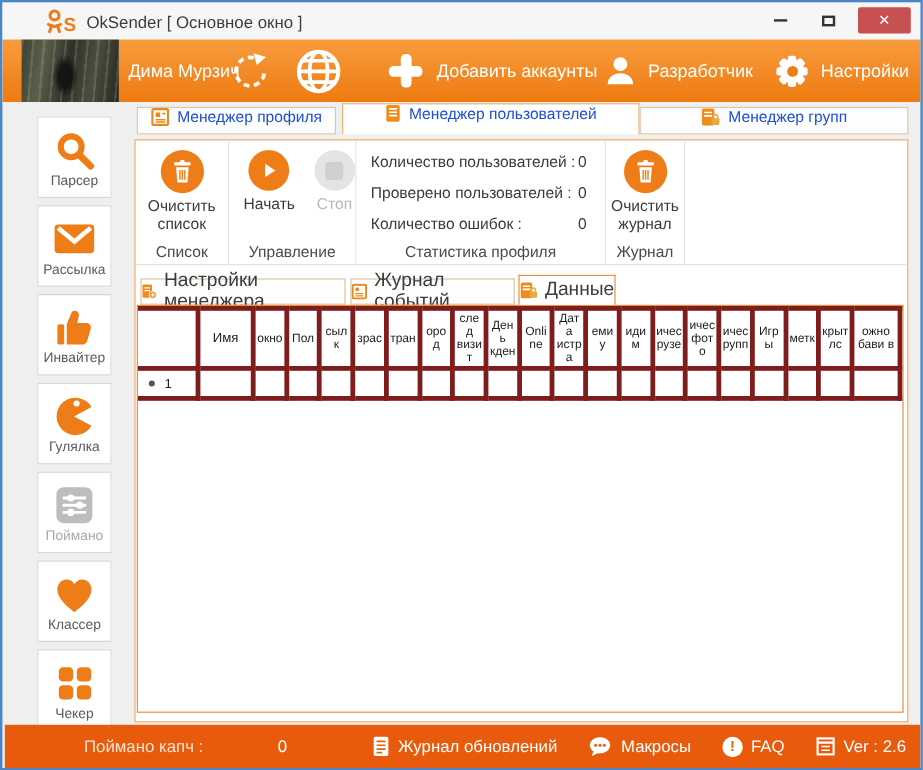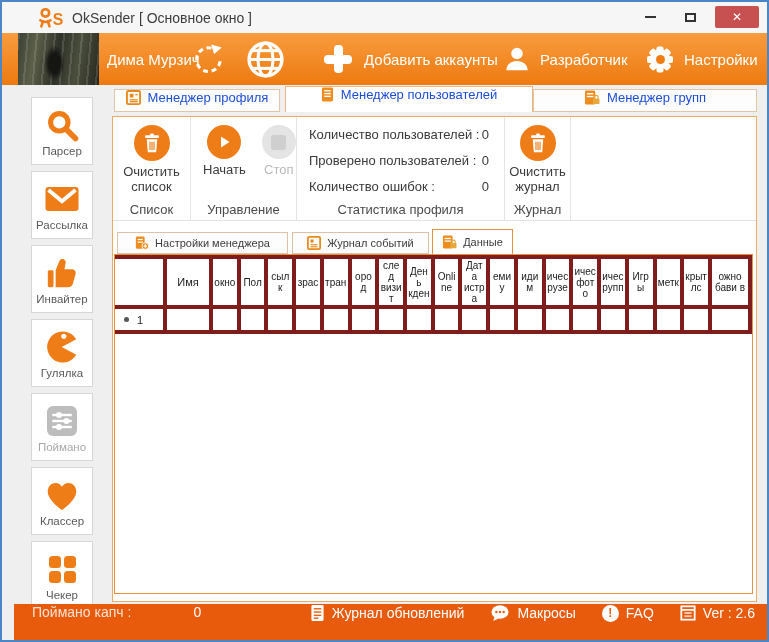--- a/index.html
+++ b/index.html
@@ -69,40 +69,40 @@
   .circle.gray { background:#e4e4e4; }
   .stop-square { width:15px; height:15px; background:#cfcfcf; border-radius:3px; }
   .tb-caption { margin-top:3px; font-size:13px; color:#3c3c3c; text-align:center; line-height:15px; }
   .tb-caption.dim { color:#b9b9b9; }
   .control-row { display:flex; gap:16px; margin:8px 0 0 12px; }
   .stat-rows { margin:10px 0 0 12px; width:180px; }
   .stat-row { display:flex; justify-content:space-between; font-size:13px; color:#3a3a3a; margin-bottom:11px; }
 
   
   .subtabstrip { position:relative; height:25px; margin-top:8px; }
-  .subtab { position:absolute; bottom:0; height:22px; background:#fdfdfd; border:1px solid #dcc3a8; display:flex; align-items:center; justify-content:center; gap:6px; font-size:11px; color:#3c3c3c; }
+  .subtab { position:absolute; bottom:0; height:22px; background:#fdfdfd; border:1px solid #dcc3a8; display:flex; align-items:center; justify-content:center; gap:6px; font-size:16px; color:#3c3c3c; }
   .subtab.active { height:25px; background:#fff; border-color:#e89040; border-bottom:none; z-index:3; }
   .st1 { left:4px; width:171px; } .st2 { left:179px; width:137px; } .st3 { left:319px; width:81px; }
 
   
   .grid-wrap { position:absolute; left:1px; right:3px; top:137px; bottom:7px; border:1px solid #e89040; background:#fff; overflow:hidden; }
   table.grid { border-collapse:collapse; table-layout:fixed; width:100%; }
   .grid th, .grid td { border:4px solid #7f1d1d; overflow:hidden; }
   .grid th { height:40px; font-size:10px; font-weight:normal; color:#1c1c1c; line-height:11px; text-align:center; padding:1px; word-break:break-word; }
   .grid thead th:first-child, .grid tbody td:first-child { border-left:none; }
   .grid th.corner { width:50px; }
   .grid th:nth-of-type(2) { width:46px; font-size:11px; }
   .grid th:nth-of-type(21) { width:40px; }
   .grid td { height:21px; }
   .rowhead { display:flex; align-items:center; padding-left:9px; gap:8px; font-size:11px; color:#222; border:none !important; height:21px; }
   tr.row td.rowhead-cell { padding:0; }
   .row-dot { width:5px; height:5px; border-radius:50%; background:#555; }
 
   
-  .statusbar { position:absolute; left:12px; right:0; bottom:0; height:36px; background:#e85a0c; display:flex; color:#fff; font-size:14px; }
+  .statusbar { position:absolute; left:2px; right:0; bottom:0; height:36px; background:#e85a0c; display:flex; align-items:center; color:#fff; font-size:14px;padding-left:48px; }
   .sb-captcha { display:flex; margin-left:18px; }
   .sb-captcha .lbl { color:#ffe3d2; }
   .sb-captcha .val { margin-left:62px; color:#fff; }
   .sb-right { position:absolute; right:12px; display:flex; align-items:center; gap:26px; }
   .sb-item { display:flex; align-items:center; gap:7px; }
   .faq-circle { width:17px; height:17px; background:#fff; border-radius:50%; color:#e8600f; font-weight:bold; font-size:12px; display:flex; align-items:center; justify-content:center; }
 </style>
 </head>
 <body>
 

